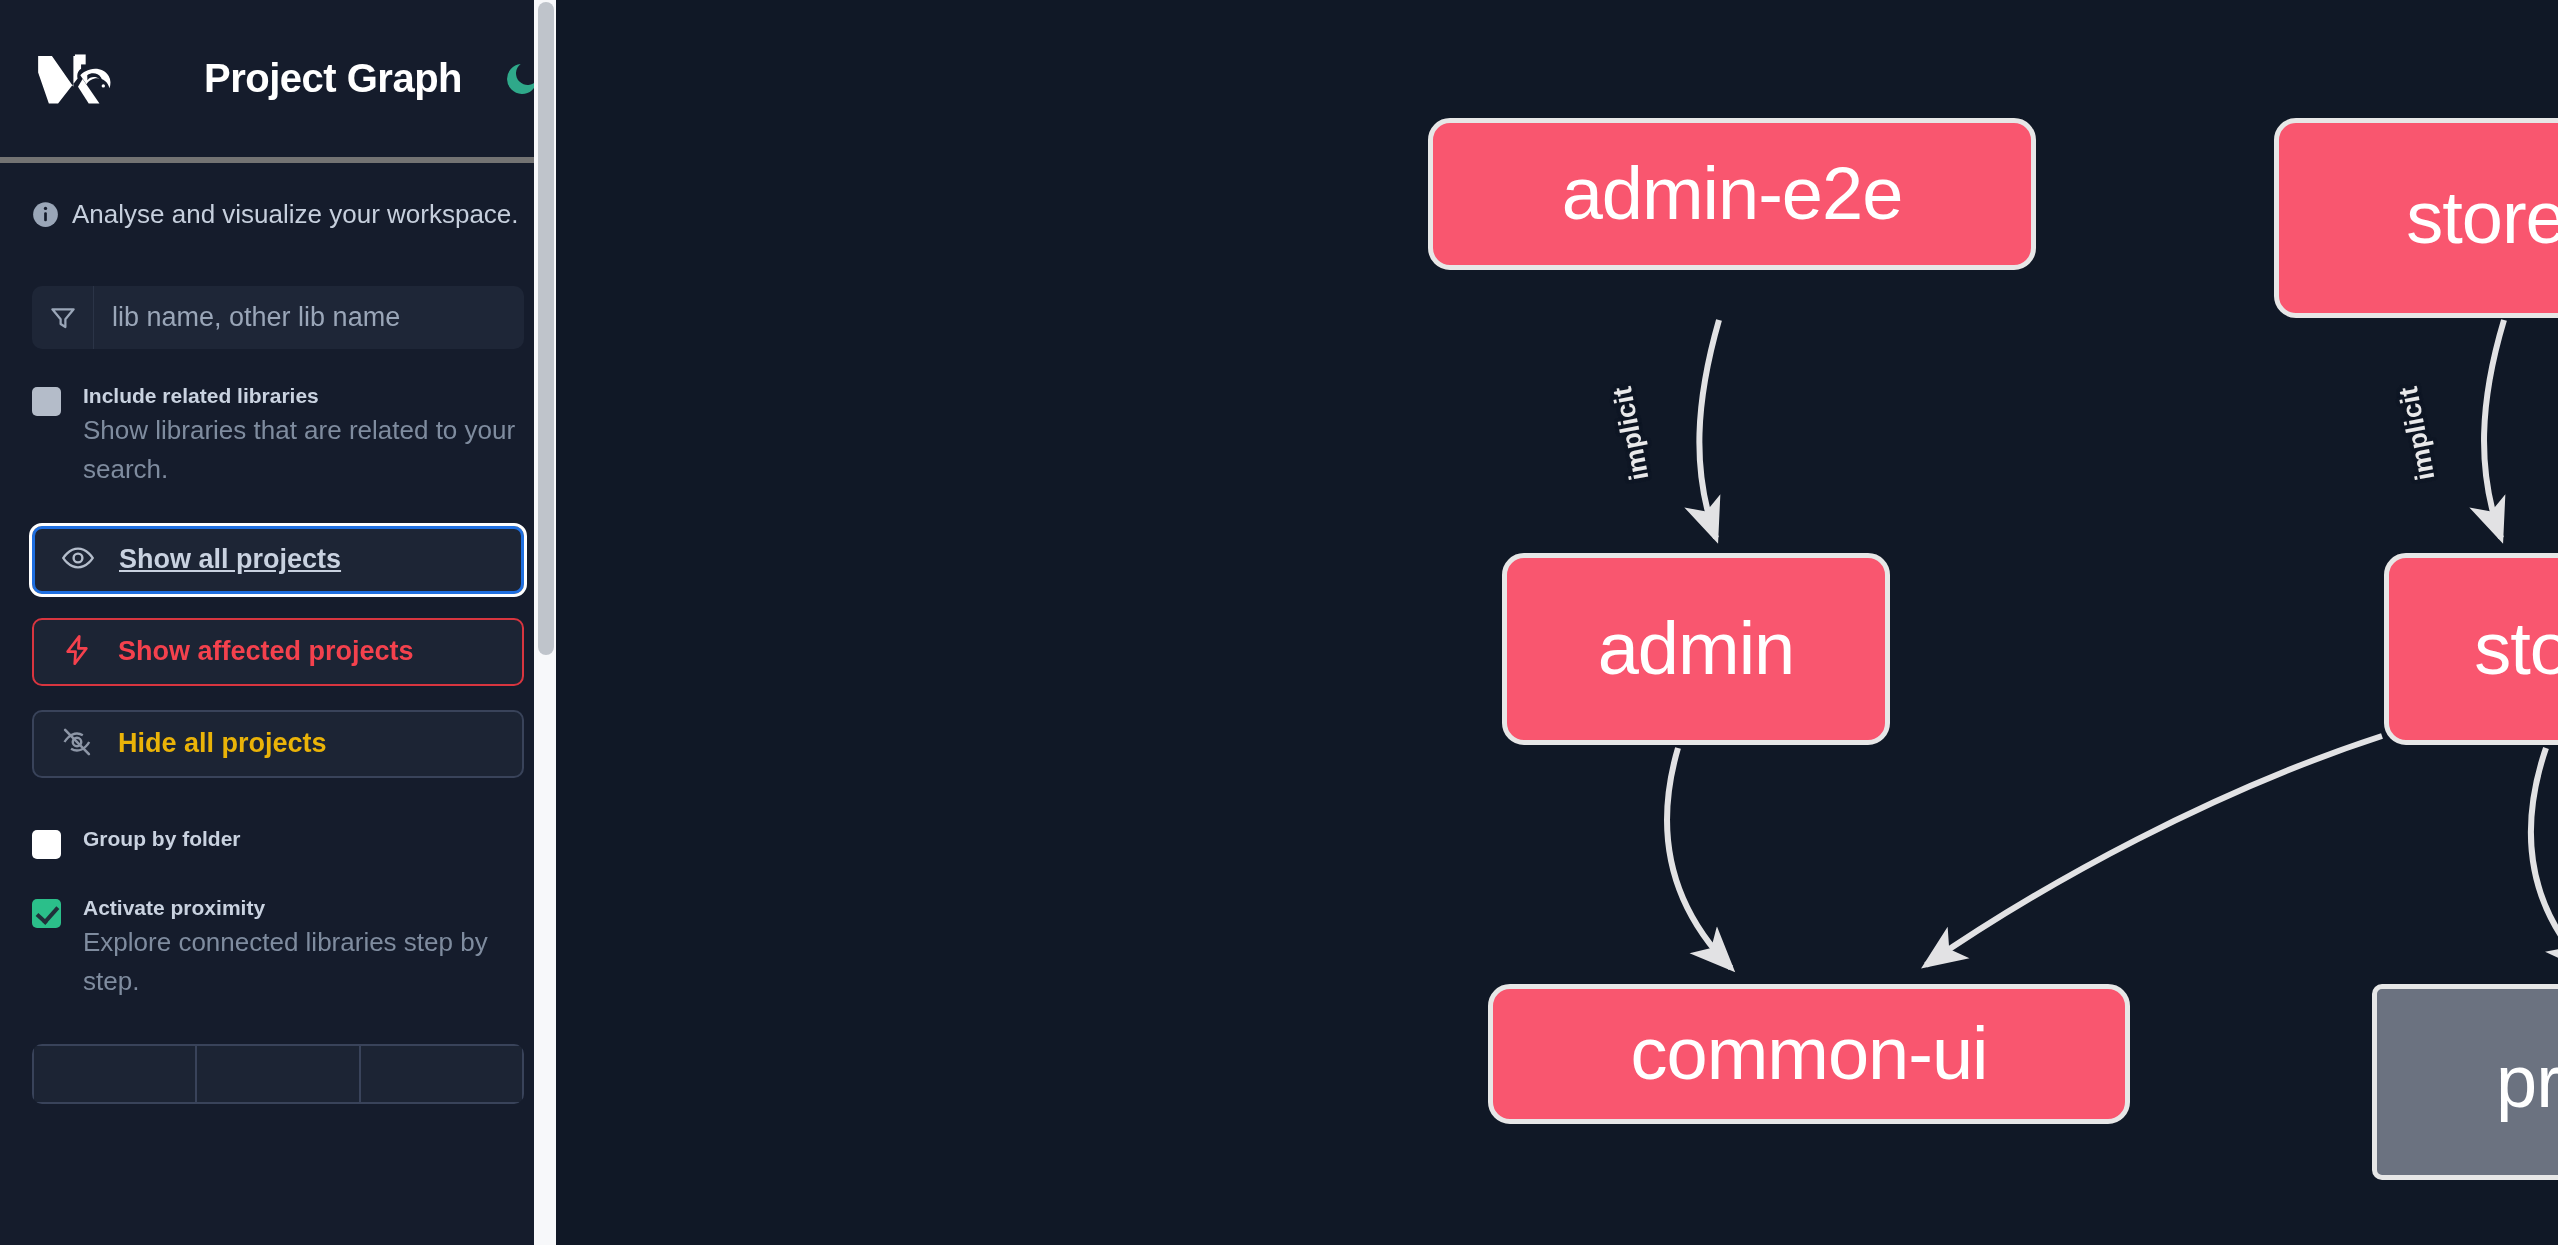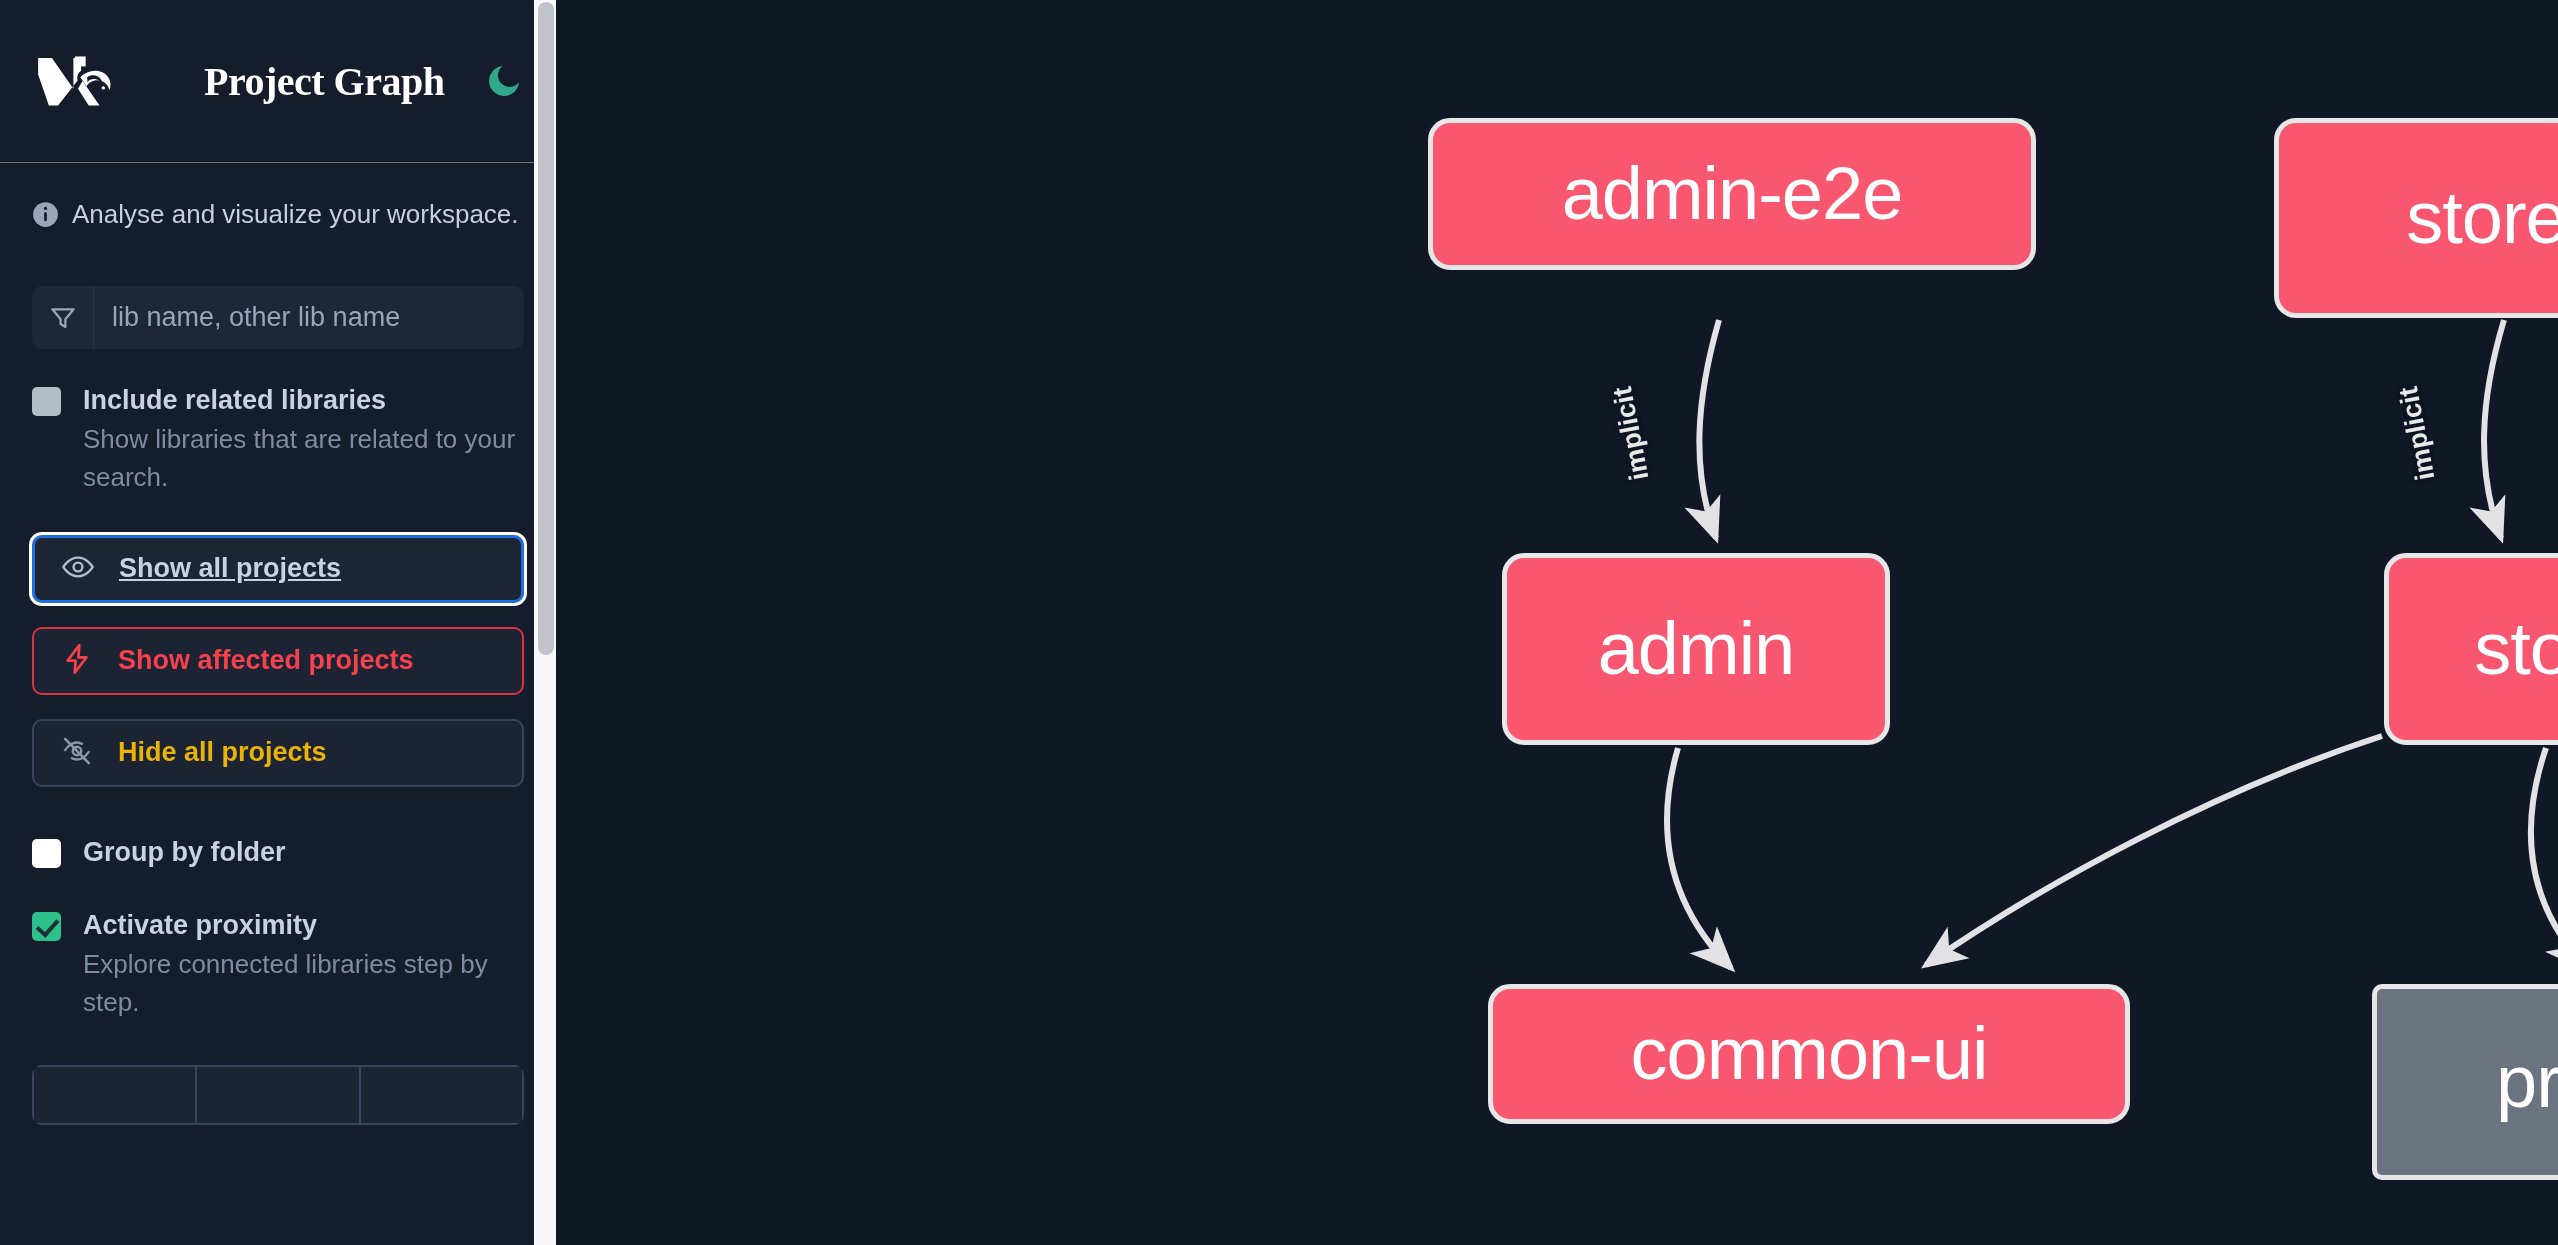--- a/index.html
+++ b/index.html
@@ -16,23 +16,22 @@
     position: relative;
     width: 556px; height: 1245px;
     background: #151c2c;
     flex: 0 0 556px;
     overflow: hidden;
   }
   .sb-header {
     height: 163px;
     display: flex; align-items: center;
     padding-left: 32px;
-    border-bottom: 1px solid #737373;
+    border-bottom: 6px solid #737373;
     gap: 0;
-    font-family: Liberation Serif, serif;
   }
   .nx-logo { width: 92px; height: 62px; flex: 0 0 92px; }
   .app-title {
     font-size: 40px; font-weight: 700; color: #ffffff;
     margin-left: 80px; letter-spacing: -0.5px; white-space: nowrap;
   }
   .moon-btn {
     margin-left: 38px; width: 44px; height: 44px;
     display: flex; align-items: center; justify-content: center;
     cursor: pointer;
@@ -78,21 +77,21 @@
   .chk-box.off-gray { background: #b4bcc9; }
   .chk-box.off-white { background: #ffffff; }
   .chk-box.on { background: #2bbf8a; }
   .chk-box.on::after {
     content: ""; position: absolute;
     left: 9px; top: 3px; width: 9px; height: 17px;
     border: solid #20303a; border-width: 0 4px 4px 0;
     transform: rotate(42deg);
   }
   .chk-texts { margin-left: 22px; }
-  .chk-label { font-size: 27px; font-weight: 700; color: #c9d2e0; line-height: 1.45; }
+  .chk-label { font-size: 21px; font-weight: 700; color: #c9d2e0; line-height: 1.45; }
   .chk-desc  { font-size: 26px; color: #7f8c9f; line-height: 1.47; max-width: 450px; }
 
   .btn {
     height: 68px; margin-top: 24px;
     border-radius: 10px;
     display: flex; align-items: center;
     padding-left: 26px; gap: 24px;
     cursor: pointer;
     background: #1c2434;
     border: 2px solid #39435a;

